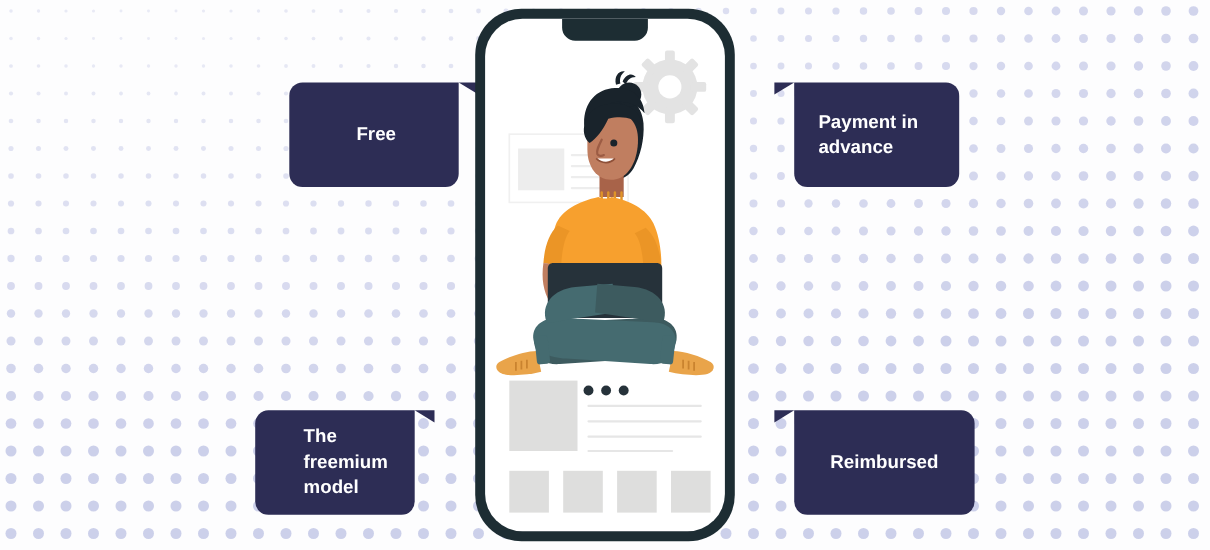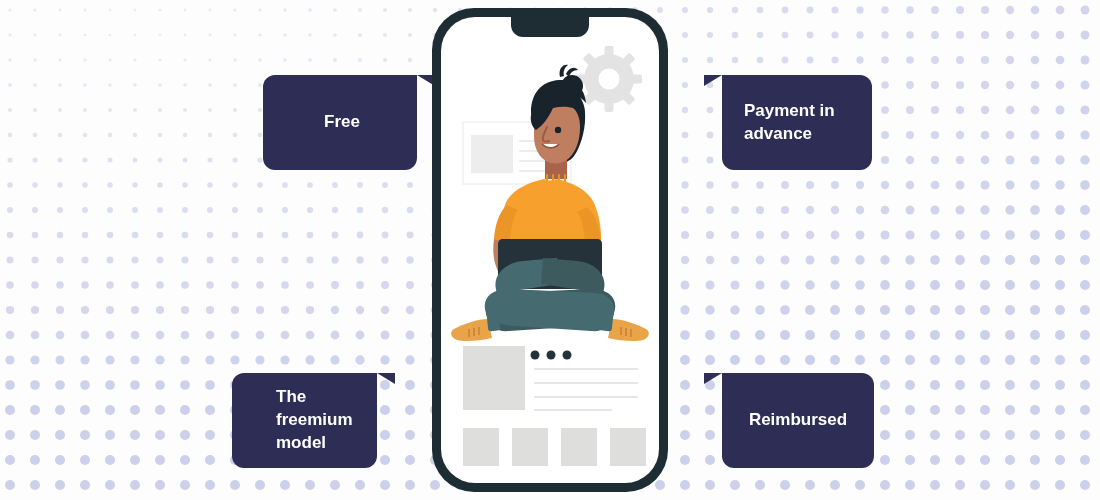--- a/index.html
+++ b/index.html
@@ -51,21 +51,21 @@
     top:0;left:-18px;
     width:0;height:0;
     border-style:solid;
     border-width:0 0 11px 18px;
     border-color:transparent transparent transparent #2d2d55;
   }
 
   #box-free      {left:235px; top:75px;  width:154px; height:95px;  padding:0 0 0 4px; justify-content:center; text-align:center;margin-left:28px;}
   #box-freemium  {left:232px; top:373px; width:145px; height:95px;  padding-left:44px; text-align:left;}
   #box-payment   {left:722px; top:75px;  width:150px; height:95px;  padding-left:22px; text-align:left;}
-  #box-reimb     {left:722px; top:373px; width:152px; height:95px;  justify-content:center; text-align:center;}
+  #box-reimb     {left:722px; top:373px; width:164px; height:95px;  justify-content:center; text-align:center;}
 
   
   .phone{
     position:absolute;left:432px;top:8px;width:236px;height:484px;
     background:#1d2d33;
     border-radius:42px;
     box-sizing:border-box;
     padding:9px;
   }
   .screen{

